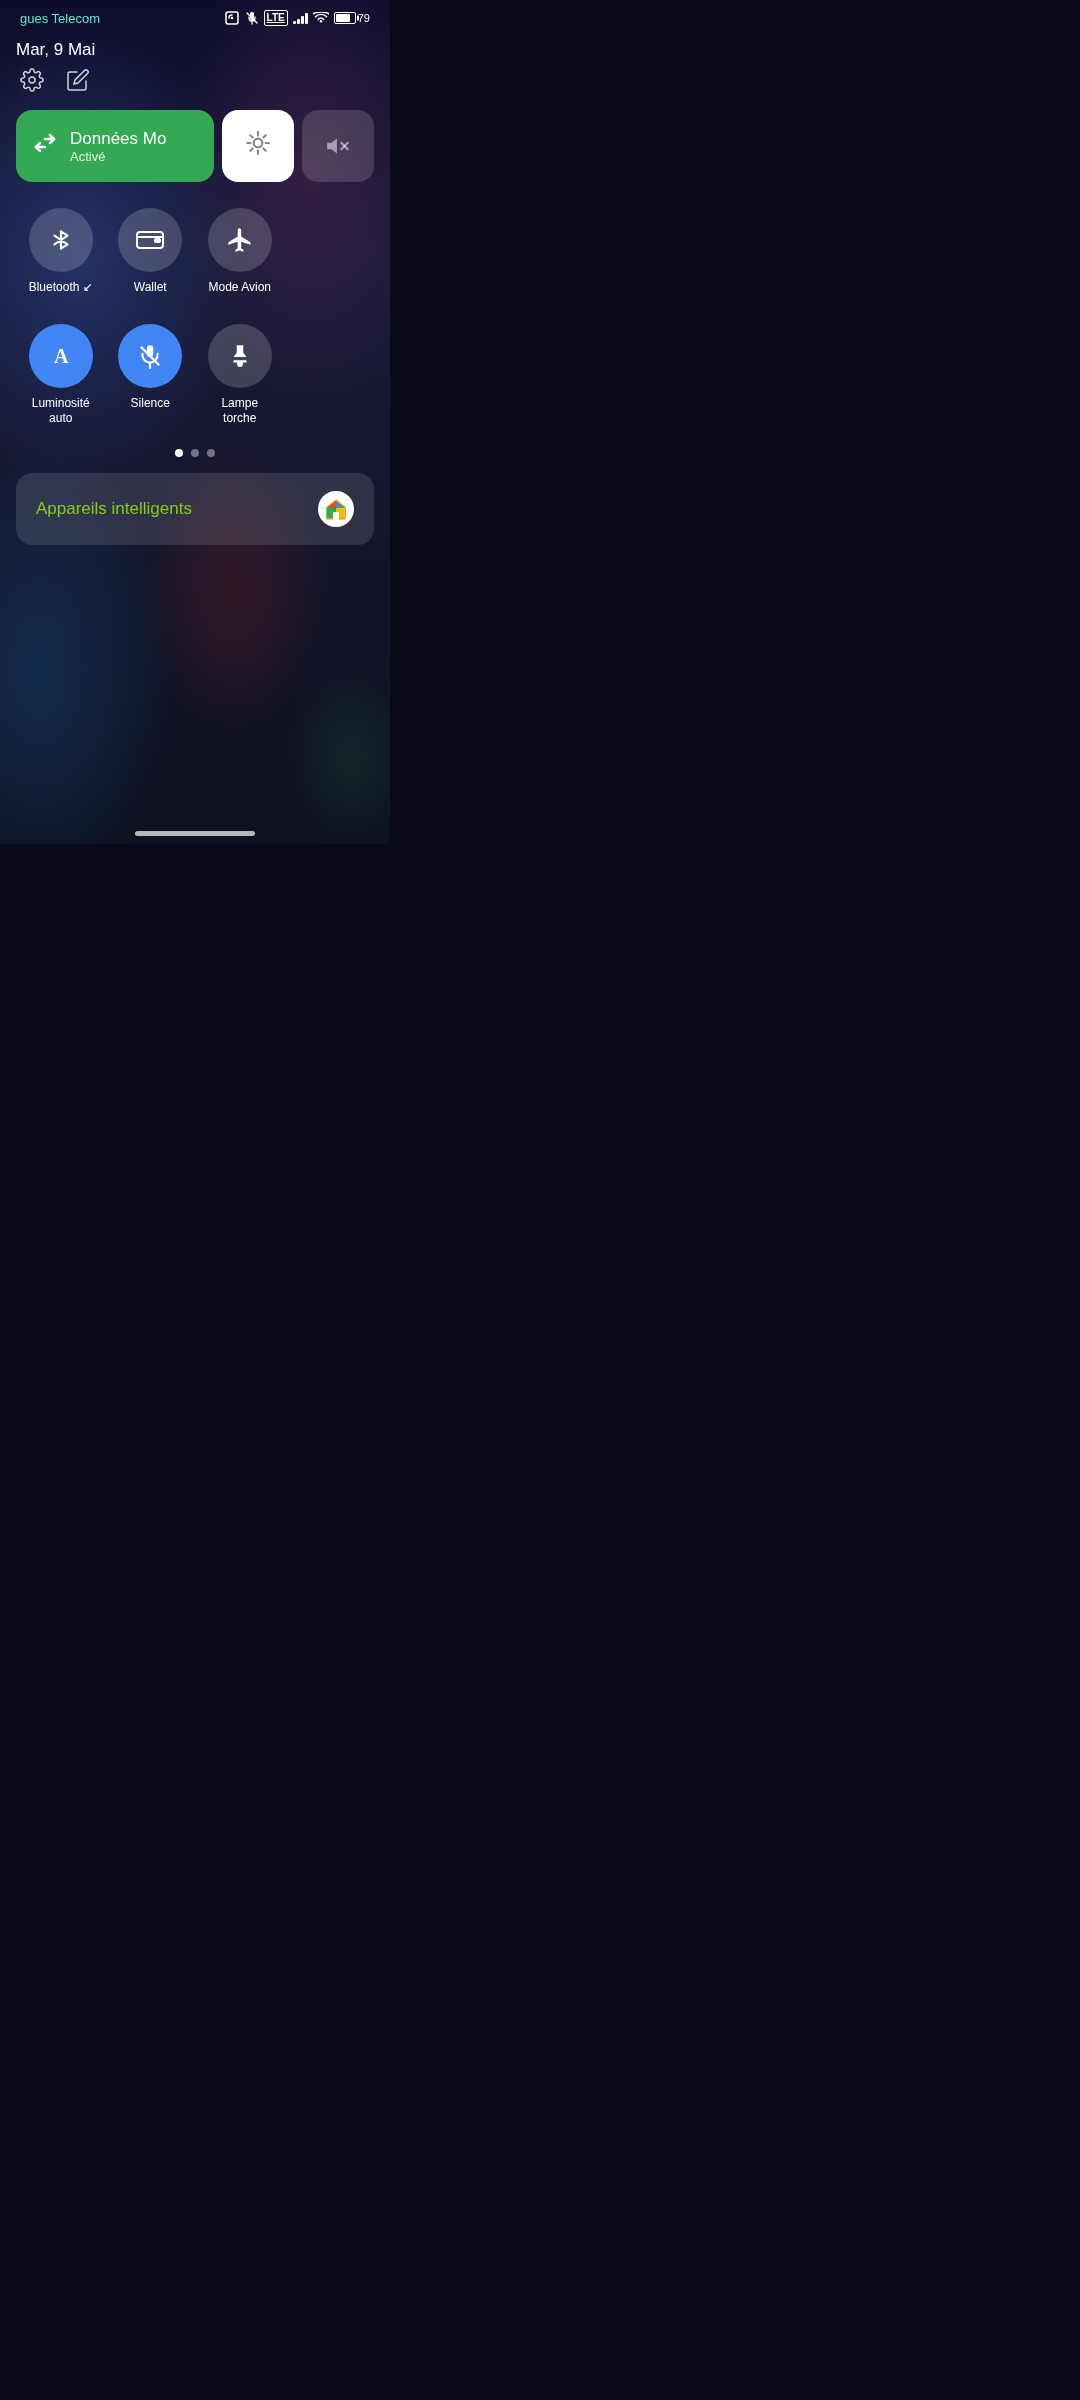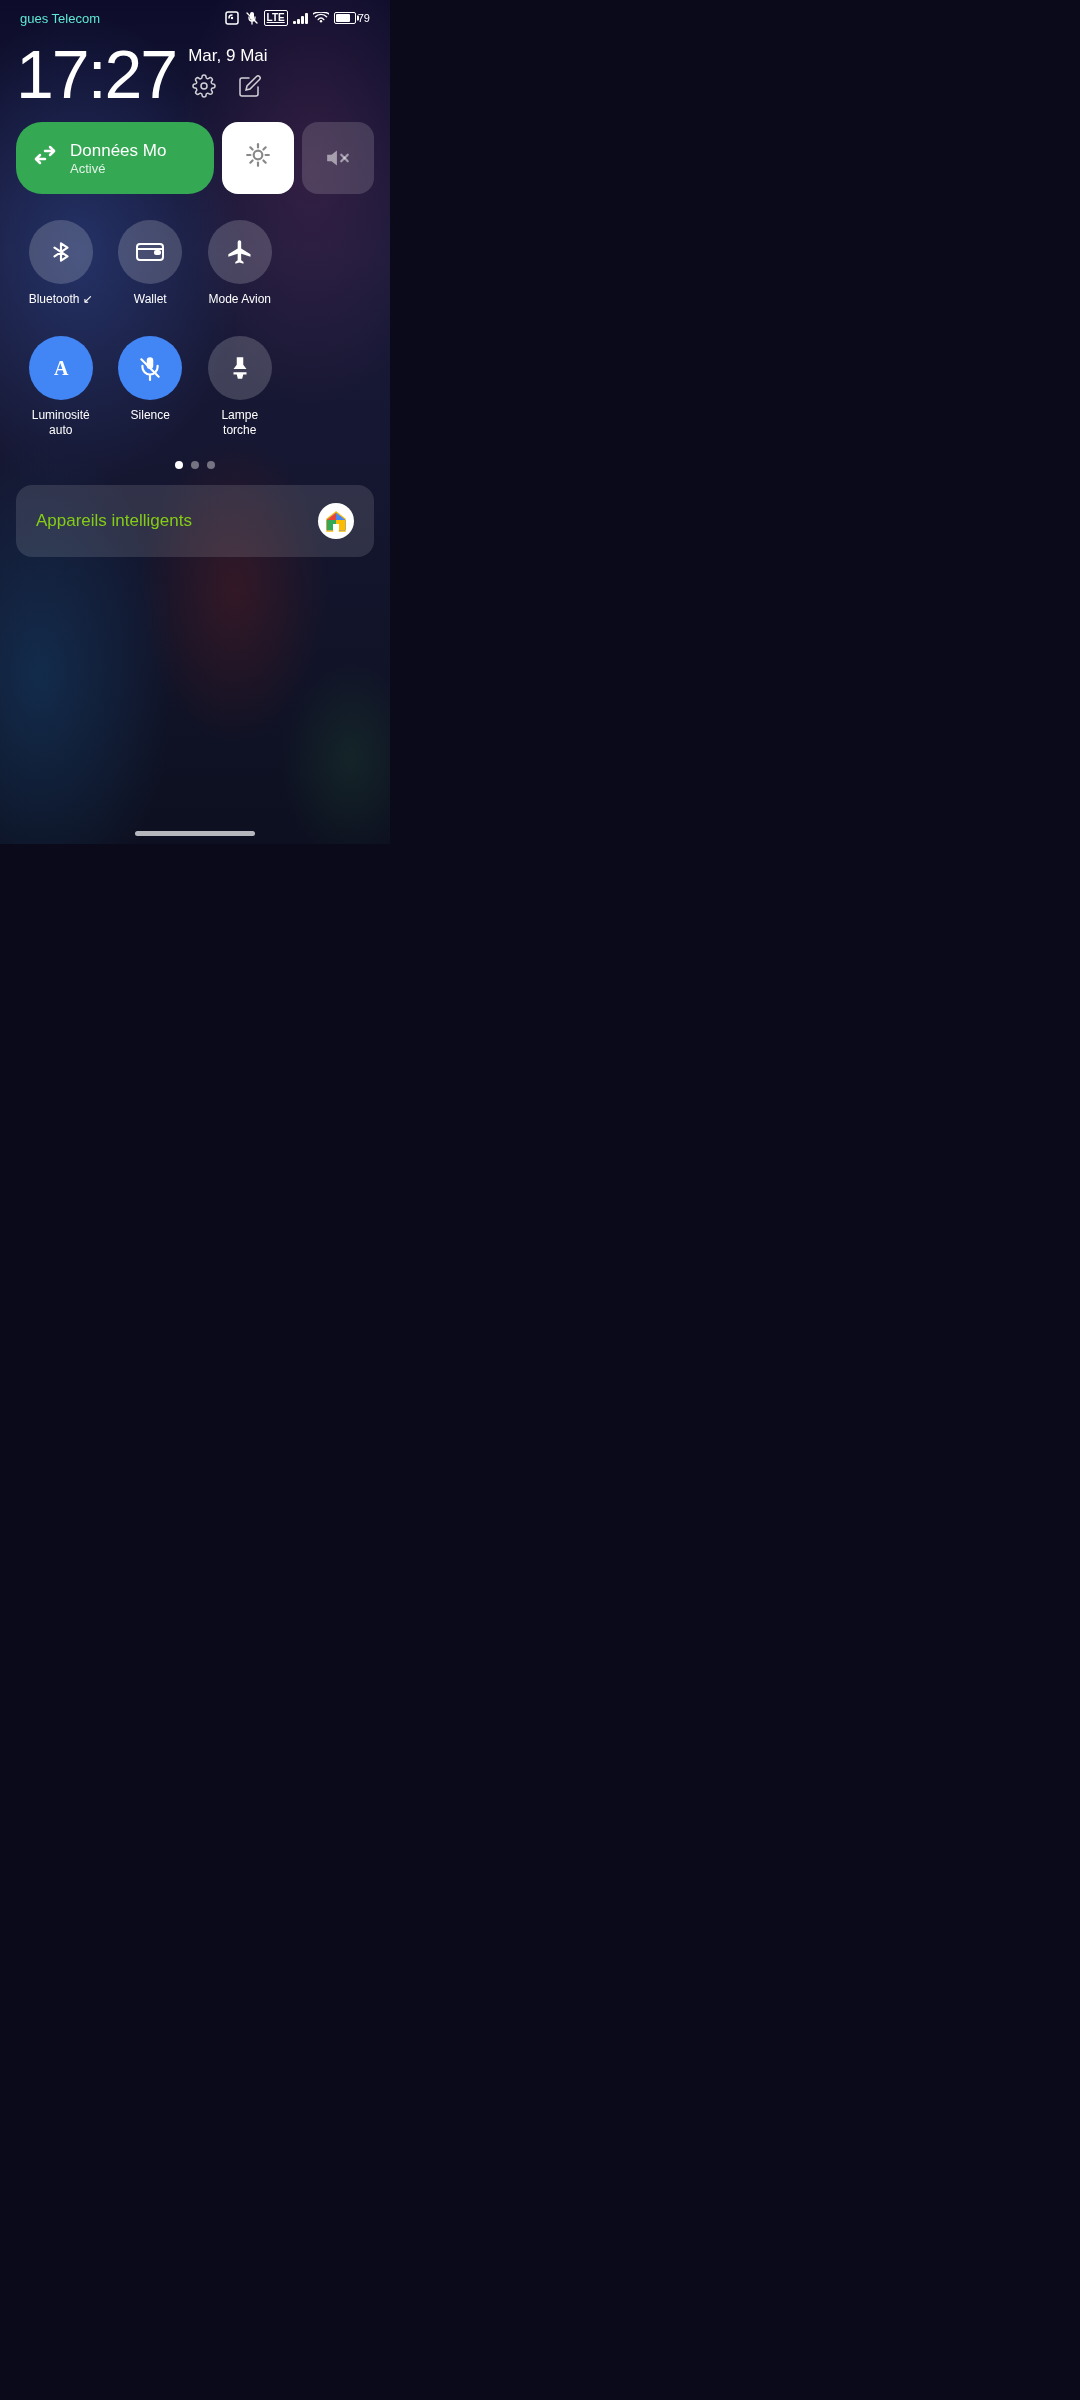--- a/index.html
+++ b/index.html
@@ -196,21 +196,21 @@
     
     .tiles-row2 {
       display: grid;
       grid-template-columns: 1fr auto auto;
       gap: 8px;
       margin-bottom: 16px;
     }
 
     .tile-mobile {
       background: #34a853;
-      border-radius: 26px;
+      border-radius: 16px;
       padding: 10px 16px;
       display: flex;
       align-items: center;
       gap: 12px;
       color: white;
     }
 
     .tile-mobile-icon {
       font-size: 24px;
     }
@@ -417,21 +417,20 @@
       <div class="battery">
         <div class="battery-body">
           <div class="battery-fill"></div>
         </div>
         <span>79</span>
       </div>
     </div>
   </div>
 
   <div class="time-section">
-    <div class="time-display">17:27</div>
     <div class="date-settings">
       <div class="date-text">Mar, 9 Mai</div>
       <div class="time-icons">
         <div class="time-icon-btn">
           <svg width="24" height="24" viewBox="0 0 24 24" fill="none">
             <path d="M12 15a3 3 0 100-6 3 3 0 000 6z" stroke="white" stroke-width="1.5"></path>
             <path d="M19.4 15a1.65 1.65 0 00.33 1.82l.06.06a2 2 0 010 2.83 2 2 0 01-2.83 0l-.06-.06a1.65 1.65 0 00-1.82-.33 1.65 1.65 0 00-1 1.51V21a2 2 0 01-2 2 2 2 0 01-2-2v-.09A1.65 1.65 0 009 19.4a1.65 1.65 0 00-1.82.33l-.06.06a2 2 0 01-2.83-2.83l.06-.06A1.65 1.65 0 004.68 15a1.65 1.65 0 00-1.51-1H3a2 2 0 01-2-2 2 2 0 012-2h.09A1.65 1.65 0 004.6 9a1.65 1.65 0 00-.33-1.82l-.06-.06a2 2 0 012.83-2.83l.06.06A1.65 1.65 0 009 4.68a1.65 1.65 0 001-1.51V3a2 2 0 012-2 2 2 0 012 2v.09a1.65 1.65 0 001 1.51 1.65 1.65 0 001.82-.33l.06-.06a2 2 0 012.83 2.83l-.06.06A1.65 1.65 0 0019.4 9a1.65 1.65 0 001.51 1H21a2 2 0 012 2 2 2 0 01-2 2h-.09a1.65 1.65 0 00-1.51 1z" stroke="white" stroke-width="1.5"></path>
           </svg>
         </div>
         <div class="time-icon-btn">

